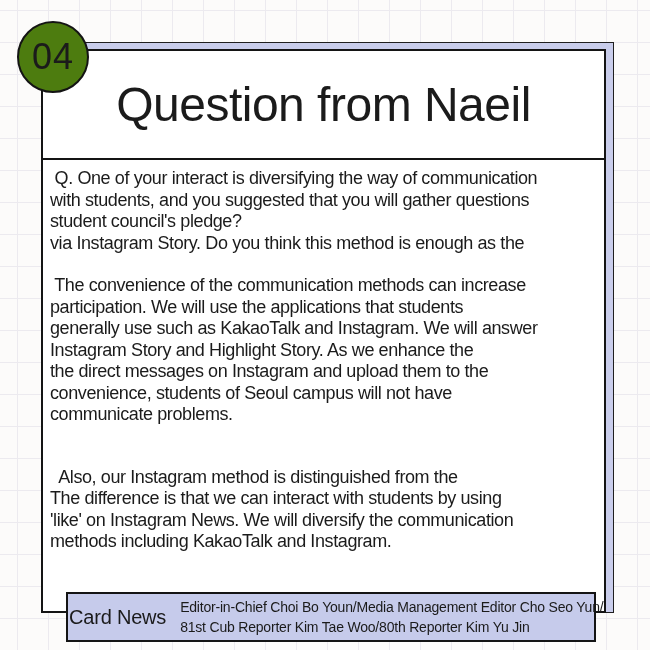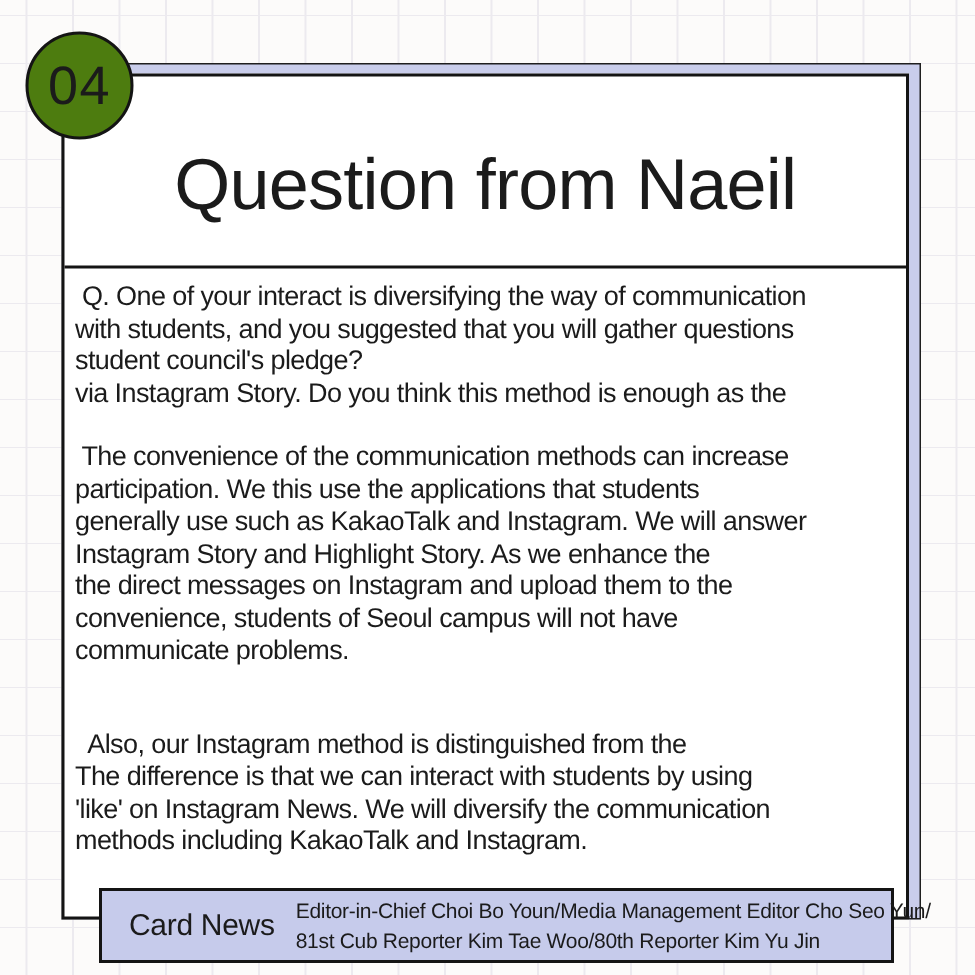--- a/index.html
+++ b/index.html
@@ -31,21 +31,20 @@
     background: #ffffff;
     border: 2px solid #141414;
   }
 
   .title-band {
     height: 109px;
     border-bottom: 2px solid #141414;
     display: flex;
     align-items: center;
     justify-content: center;
-    margin-top: 19px;
   }
   .title-band h1 {
     font-size: 48px;
     font-weight: 400;
     letter-spacing: -0.5px;
     white-space: pre;
   }
 
   .body-text {
     padding: 8px 2px 0 7px;
@@ -74,21 +73,21 @@
   }
 
   .footer {
     position: absolute;
     left: 66px; top: 592px;
     width: 530px; height: 50px;
     background: #c6cbeb;
     border: 2px solid #141414;
     display: flex;
     align-items: center;
-    padding-left: 18px;
+    padding-left: 1px;
     z-index: 4;
   }
   .footer-label {
     font-size: 20px;
     letter-spacing: -0.2px;
     margin-right: 14px;
     white-space: pre;
   }
   .footer-credits {
     font-size: 14px;
@@ -110,21 +109,21 @@
 
     <div class="body-text">
       <div class="para p1">
         <div class="line"> Q. One of your interact is diversifying the way of communication</div>
         <div class="line">with students, and you suggested that you will gather questions</div>
         <div class="line">student council's pledge?</div>
         <div class="line">via Instagram Story. Do you think this method is enough as the</div>
       </div>
       <div class="para p2">
         <div class="line"> The convenience of the communication methods can increase</div>
-        <div class="line">participation. We this use the applications that students</div>
+        <div class="line">participation. We will use the applications that students</div>
         <div class="line">generally use such as KakaoTalk and Instagram. We will answer</div>
         <div class="line">Instagram Story and Highlight Story. As we enhance the</div>
         <div class="line">the direct messages on Instagram and upload them to the</div>
         <div class="line">convenience, students of Seoul campus will not have</div>
         <div class="line">communicate problems.</div>
       </div>
       <div class="para p3">
         <div class="line">  Also, our Instagram method is distinguished from the</div>
         <div class="line">The difference is that we can interact with students by using</div>
         <div class="line">'like' on Instagram News. We will diversify the communication</div>

